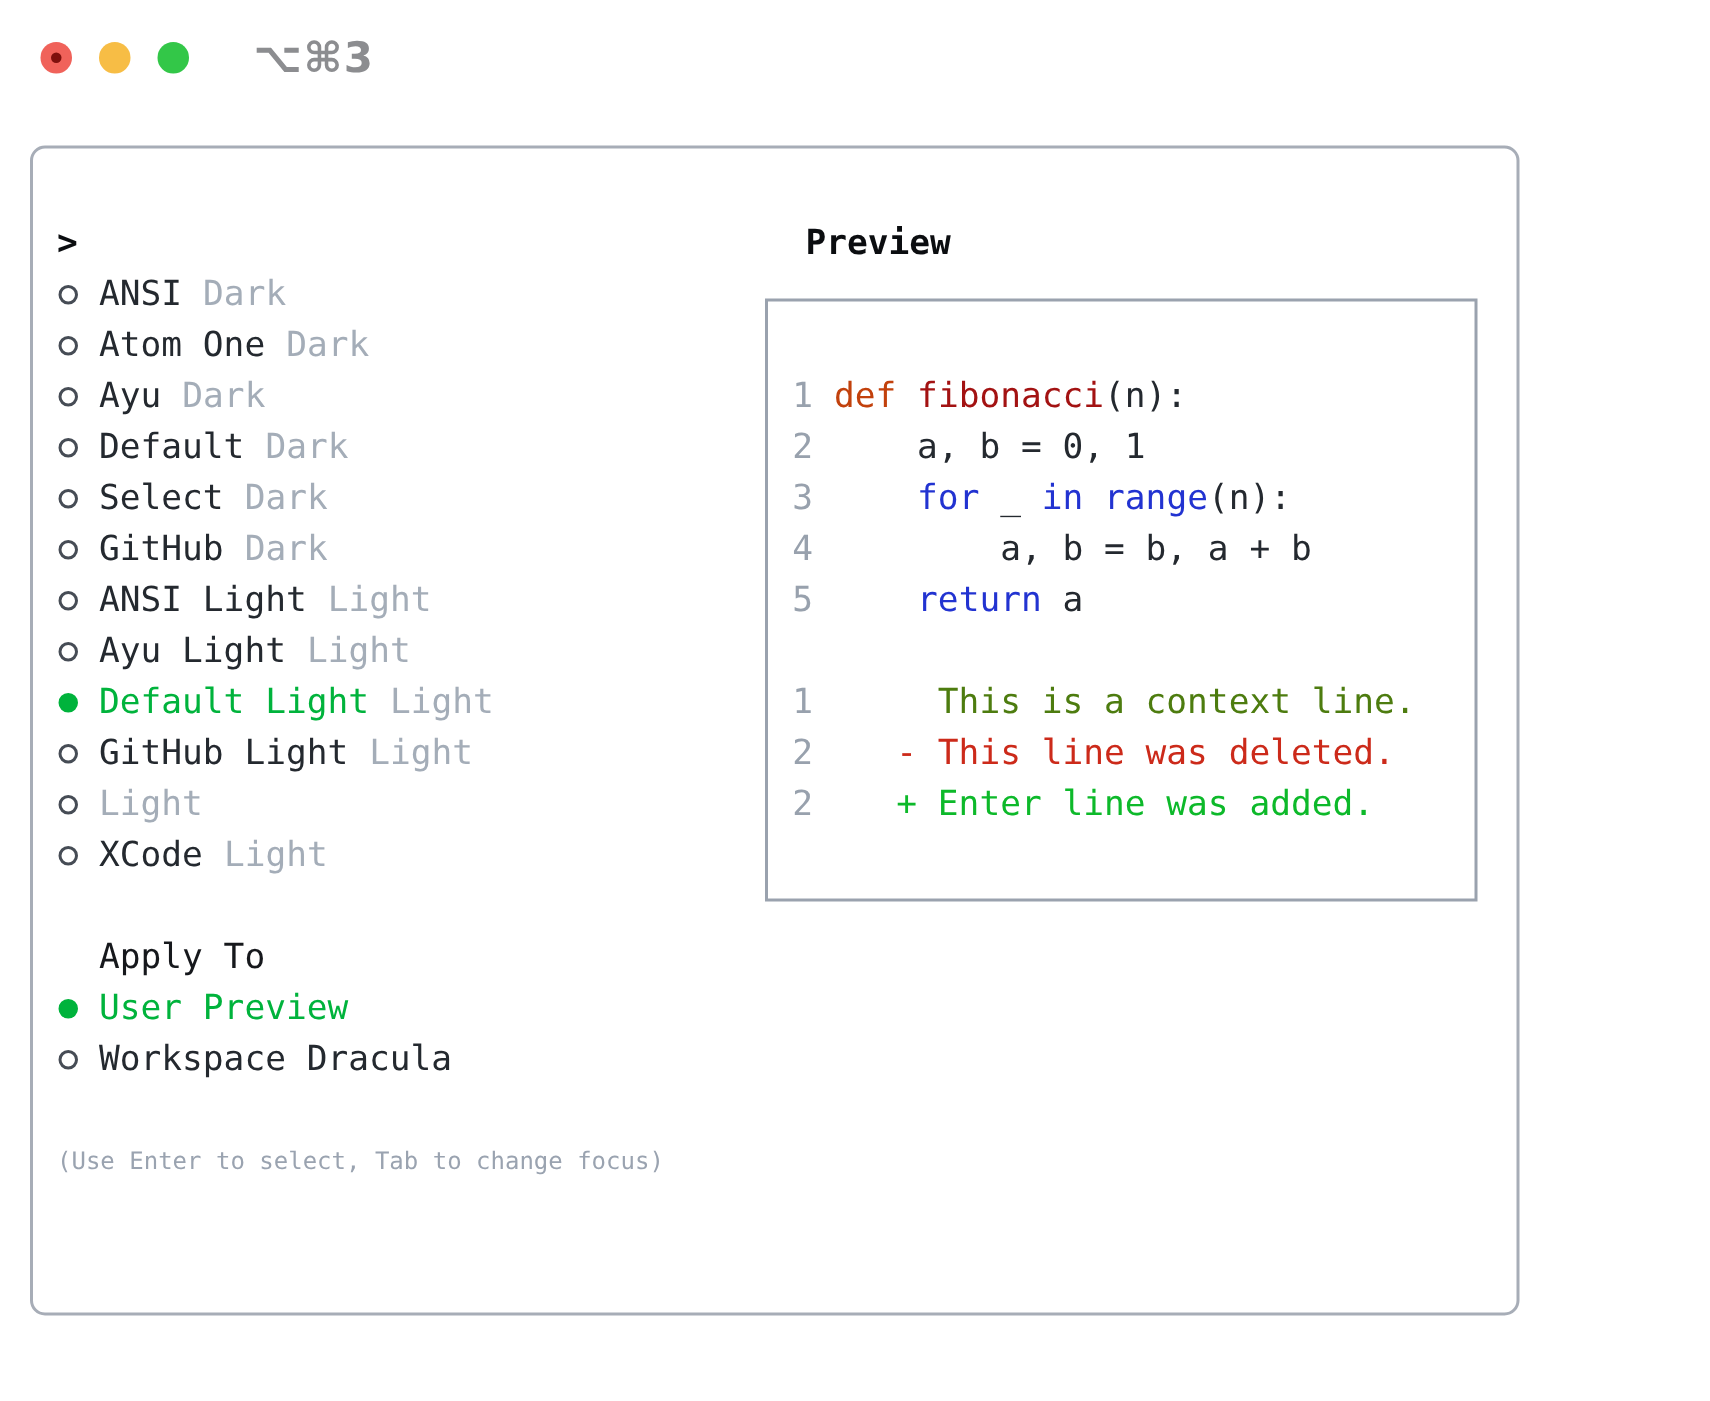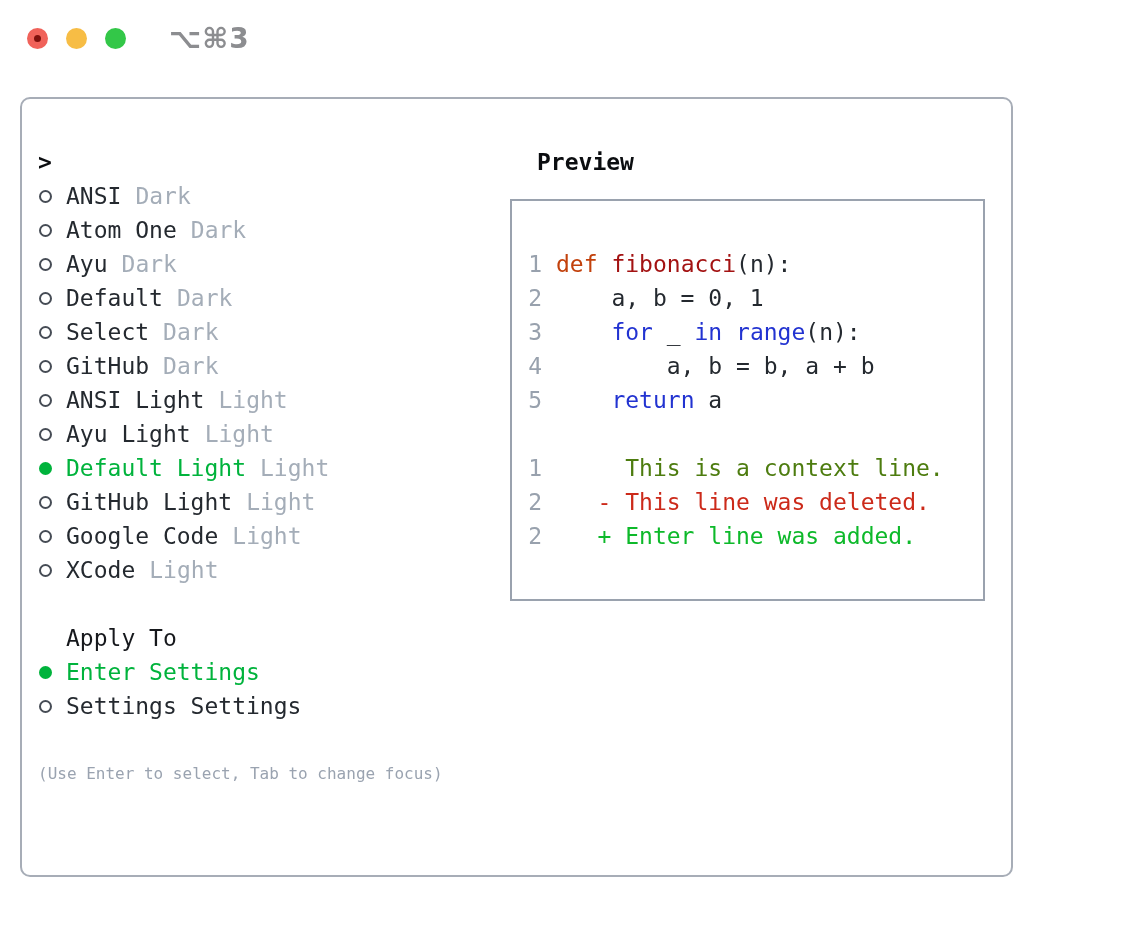--- a/index.html
+++ b/index.html
@@ -85,34 +85,34 @@
           <div class="row"><span class="bullet"></span><span class="item-name">ANSI</span><span class="item-variant" style="color: rgb(164, 173, 184);">Dark</span></div>
           <div class="row"><span class="bullet"></span><span class="item-name">Atom One</span><span class="item-variant" style="color: rgb(164, 173, 184);">Dark</span></div>
           <div class="row"><span class="bullet"></span><span class="item-name">Ayu</span><span class="item-variant" style="color: rgb(164, 173, 184);">Dark</span></div>
           <div class="row"><span class="bullet"></span><span class="item-name">Default</span><span class="item-variant" style="color: rgb(164, 173, 184);">Dark</span></div>
           <div class="row"><span class="bullet"></span><span class="item-name">Select</span><span class="item-variant" style="color: rgb(164, 173, 184);">Dark</span></div>
           <div class="row"><span class="bullet"></span><span class="item-name">GitHub</span><span class="item-variant" style="color: rgb(164, 173, 184);">Dark</span></div>
           <div class="row"><span class="bullet"></span><span class="item-name">ANSI Light</span><span class="item-variant" style="color: rgb(164, 173, 184);">Light</span></div>
           <div class="row"><span class="bullet"></span><span class="item-name">Ayu Light</span><span class="item-variant" style="color: rgb(164, 173, 184);">Light</span></div>
           <div class="row"><span class="bullet" style="background: rgb(0, 179, 60); border-color: rgb(0, 179, 60);"></span><span class="item-name" style="color: rgb(0, 179, 60);">Default Light</span><span class="item-variant" style="color: rgb(164, 173, 184);">Light</span></div>
           <div class="row"><span class="bullet"></span><span class="item-name">GitHub Light</span><span class="item-variant" style="color: rgb(164, 173, 184);">Light</span></div>
-          <div class="row"><span class="bullet"></span><span class="item-name">Google Code</span><span class="item-variant" style="color: rgb(164, 173, 184);">Light</span></div>
+          <div class="row"><span class="bullet"></span><span class="item-variant" style="color: rgb(164, 173, 184);">Light</span></div>
           <div class="row"><span class="bullet"></span><span class="item-name">XCode</span><span class="item-variant" style="color: rgb(164, 173, 184);">Light</span></div>
         </div>
 
       <div class="section-gap"></div>
 
       <div class="row plain-header">
         <span class="marker"> </span>
         <span class="label">Apply To</span>
       </div>
 
       <div id="apply-list">
-          <div class="row"><span class="bullet" style="background: rgb(0, 179, 60); border-color: rgb(0, 179, 60);"></span><span class="item-name" style="color: rgb(0, 179, 60);">Enter Settings</span></div>
-          <div class="row"><span class="bullet"></span><span class="item-name">Settings Settings</span></div>
+          <div class="row"><span class="bullet" style="background: rgb(0, 179, 60); border-color: rgb(0, 179, 60);"></span><span class="item-name" style="color: rgb(0, 179, 60);">User Preview</span></div>
+          <div class="row"><span class="bullet"></span><span class="item-name">Workspace Dracula</span></div>
         </div>
 
       <div class="hint" style="color: rgb(154, 163, 176);">(Use Enter to select, Tab to change focus)</div>
     </div>
 
     <div class="right-col">
       <div class="preview-header">Preview</div>
       <div class="preview-box" id="preview-box">
           <div class="code-line"><span class="num" style="color: rgb(152, 161, 173);">1</span><span style="color: #c2410c;">def</span><span style="color: rgb(36, 41, 47);"> </span><span style="color: rgb(163, 18, 18);">fibonacci</span><span style="color: rgb(36, 41, 47);">(n):</span></div>
           <div class="code-line"><span class="num" style="color: rgb(152, 161, 173);">2</span><span style="color: rgb(36, 41, 47);">    a, b = 0, 1</span></div>

